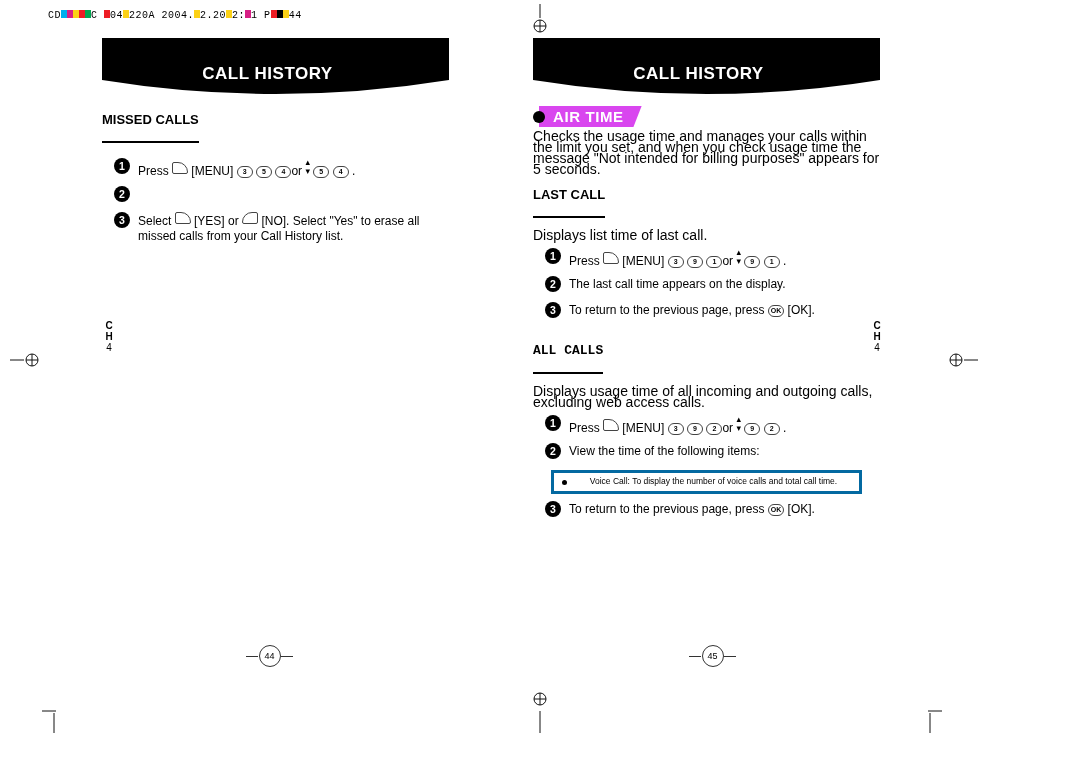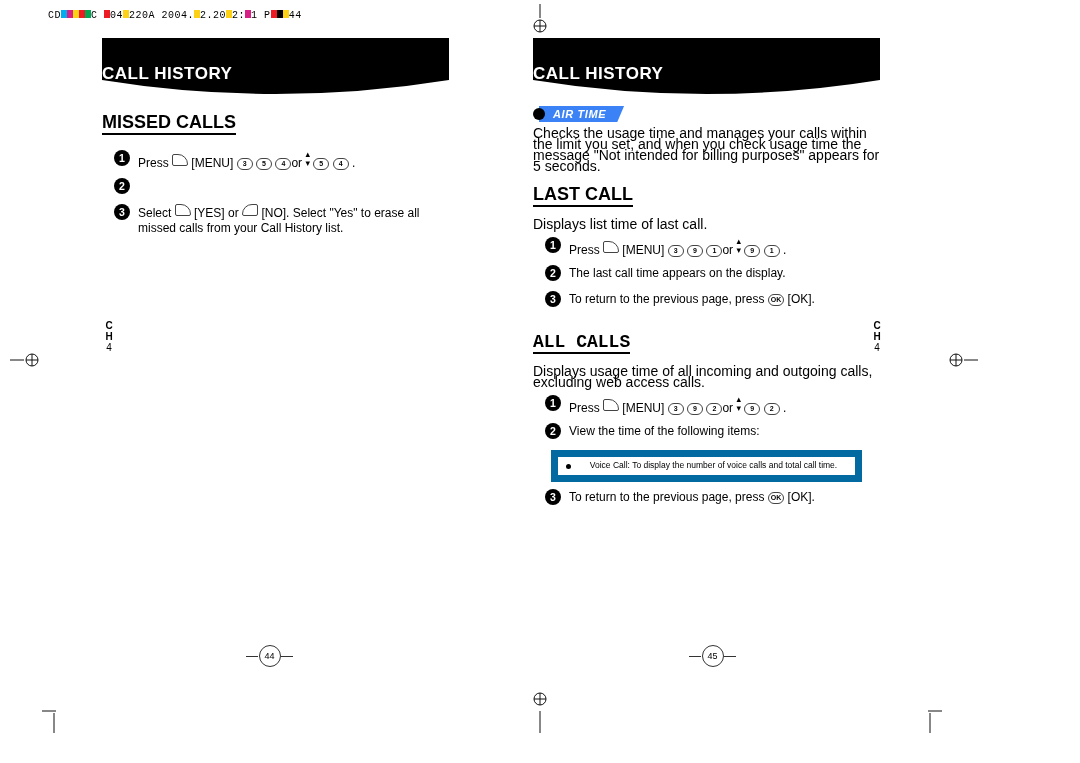--- a/index.html
+++ b/index.html
@@ -83,32 +83,33 @@
     margin-bottom: 12px;
   }
   .titlebar svg.bg {
     position: absolute;
     top: 0; left: 0;
     width: 100%; height: 56px;
   }
   .titlebar .title-text {
     position: absolute;
     top: 26px; left: 0; right: 16px;
+    text-align: center;
     color: #fff;
     font-weight: 700;
     letter-spacing: 0.5px;
     font-size: 17px;
   }
 
   .section-hdr {
     font-weight: 700;
-    font-size: 18px;
+    font-size: 13px;
     border-bottom: 2px solid #000;
     display: inline-block;
-    padding-bottom: 0;
+    padding-bottom: 14px;
     margin-top: 6px;
     margin-bottom: 8px;
   }
 
   .bullet-row {
     position: relative;
     margin: 8px 0 8px 0;
     padding-left: 36px;
     font-size: 12px;
     line-height: 15px;
@@ -135,25 +136,24 @@
   .pill-dot {
     width: 12px; height: 12px;
     border-radius: 50%;
     background: #000;
     display: inline-block;
     margin-right: -6px;
     position: relative;
     z-index: 2;
   }
   .pill-label {
-    background: #3b82f6;
+    background: #d946ef;
     color: #fff;
     font-weight: 700;
-    font-style: italic;
-    font-size: 11px;
+    font-size: 15px;
     letter-spacing: 0.6px;
     padding: 2px 18px 2px 14px;
     clip-path: polygon(0 0, 100% 0, 92% 100%, 0 100%);
     position: relative;
     z-index: 1;
   }
 
   .subtext {
     font-size: 14px;
     line-height: 11px;
@@ -183,21 +183,21 @@
     display:inline-block;
     font-size:9px;
     line-height:9px;
     vertical-align:0px;
     position:relative;
     top:-1px;
   }
 
   .table-box {
     margin: 8px 18px 8px 18px;
-    border: 7px solid #0369a1;
+    border: 3px solid #0369a1;
   }
   .table-box .trow {
     display: flex;
     align-items: flex-start;
     font-size: 8.5px;
     line-height: 11px;
     padding: 3px 8px;
   }
   .trow:first-child { border-bottom: 0px; }
   .trow .dotcell {

